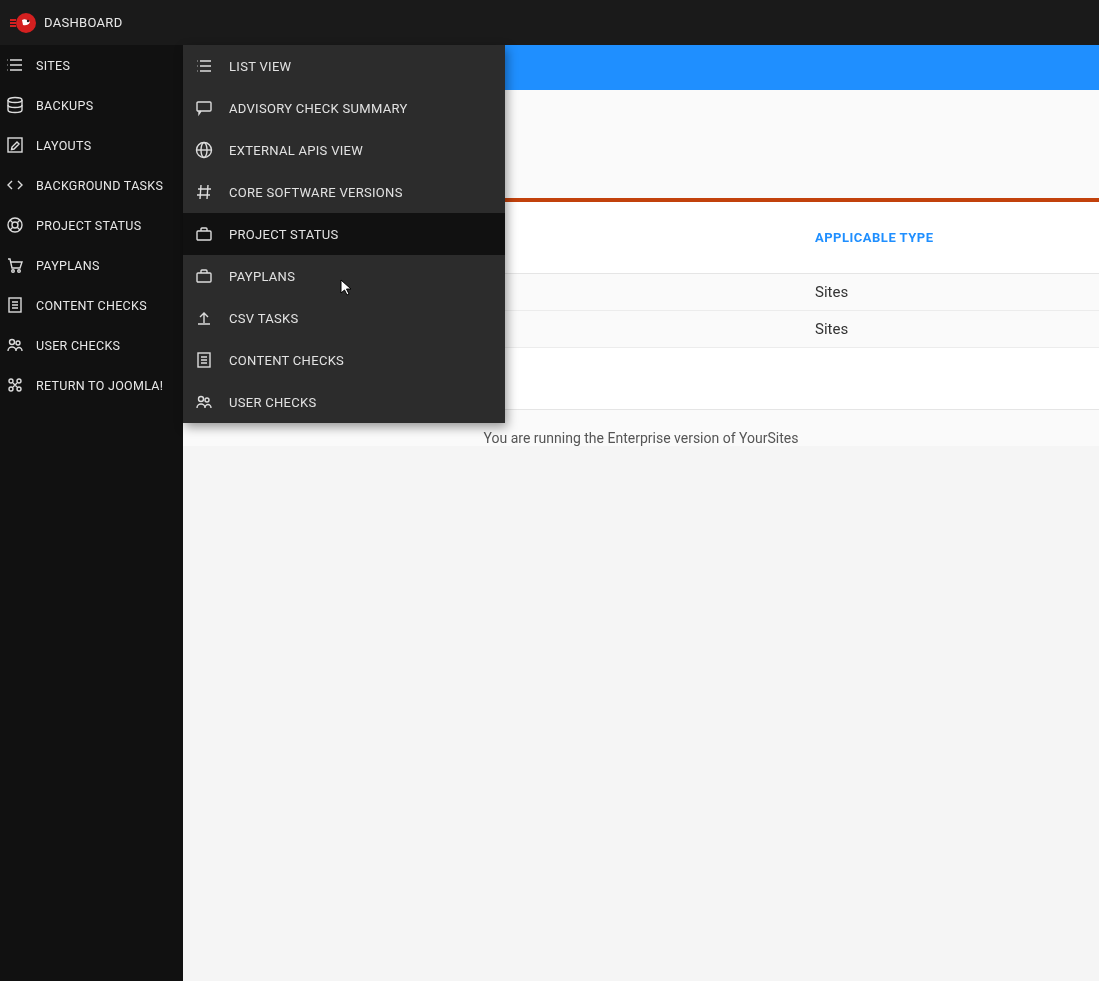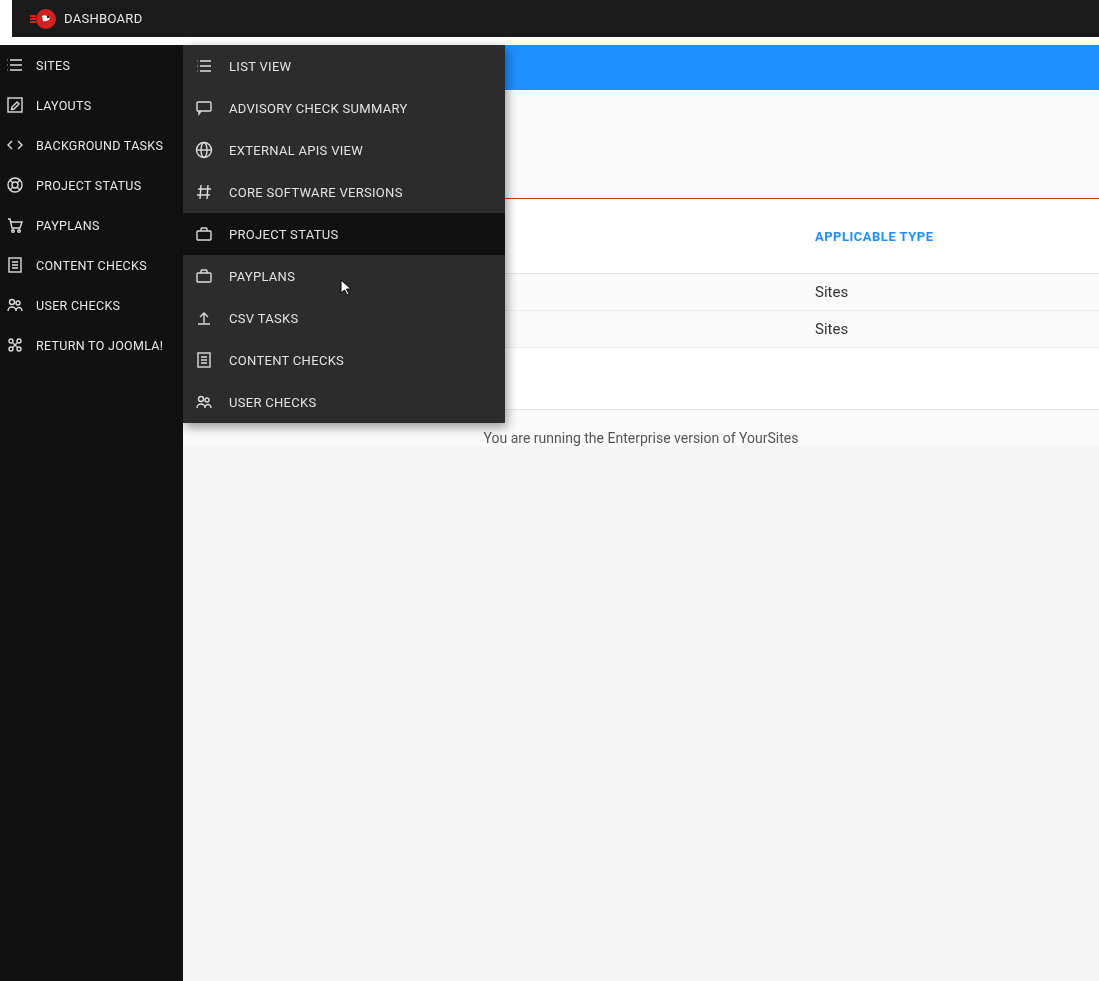--- a/index.html
+++ b/index.html
@@ -1,39 +1,39 @@
 <!DOCTYPE html>
 <html><head>
 <meta charset="utf-8">
 <style>
 * { margin: 0; padding: 0; box-sizing: border-box; }
 html, body { width: 1099px; height: 981px; font-family: Roboto, Arial, sans-serif; overflow: hidden; }
 body { background: #fff; }
 
-.topbar { position: absolute; top: 0; left: 0; right: 0; height: 37px; background: #1a1a1a; display: flex; align-items: center; padding-left: 16px; margin-left: 12px; }
+.topbar { position: absolute; top: 0; left: 0; right: 0; height: 45px; background: #1a1a1a; display: flex; align-items: center; padding-left: 8px; }
 .logo { width: 30px; height: 26px; margin-right: 6px; display: flex; align-items: center; justify-content: center; }
 .logo svg { width: 30px; height: 26px; }
 .topbar-title { color: #e8e8e8; font-size: 13px; font-weight: 400; letter-spacing: 0.3px; }
 
 .sidebar { position: absolute; top: 45px; left: 0; width: 183px; bottom: 0; background: #111; }
 .sidebar-item { height: 40px; display: flex; align-items: center; padding-left: 6px; color: #e8e8e8; font-size: 12.5px; letter-spacing: 0.3px; cursor: pointer; }
 .sidebar-item .ic { width: 18px; height: 18px; margin-right: 12px; display: flex; align-items: center; justify-content: center; }
 
 .submenu { position: absolute; top: 45px; left: 183px; width: 322px; background: #2c2c2c; box-shadow: 2px 4px 10px rgba(0,0,0,0.4); z-index: 20; }
 .submenu-item { height: 42px; display: flex; align-items: center; padding-left: 12px; color: #e2e2e2; font-size: 13px; letter-spacing: 0.3px; cursor: pointer; }
 .submenu-item .ic { width: 18px; height: 18px; margin-right: 16px; display: flex; align-items: center; justify-content: center; }
 .submenu-item.active { background: #111; }
 
 .cursor { position: absolute; top: 279px; left: 340px; z-index: 30; pointer-events: none; }
 .cursor svg { width: 14px; height: 18px; }
 
 .content { position: absolute; top: 45px; left: 183px; right: 0; bottom: 0; background: #f5f5f5; z-index: 1; }
 .blue-strip { height: 45px; background: #1f8fff; }
 .white-gap { height: 108px; background: #fafafa; }
-.table-header { height: 76px; background: #fff; border-top: 1px solid #c2410c; border-bottom: 1px solid #e5e5e5; display: flex; align-items: center; }
+.table-header { height: 76px; background: #fff; border-top: 4px solid #c2410c; border-bottom: 1px solid #e5e5e5; display: flex; align-items: center; }
 .table-header .col-type { margin-left: 632px; color: #1f8fff; font-size: 13px; font-weight: 700; letter-spacing: 0.5px; }
 .table-row { height: 37px; border-bottom: 1px solid #ececec; display: flex; align-items: center; background: #fff; }
 .table-row:nth-child(odd) { background: #fafafa; }
 .table-row .cell-type { margin-left: 632px; color: #333; font-size: 15px; }
 .table-footer { height: 62px; background: #fff; border-bottom: 1px solid #e5e5e5; }
 .version-note { text-align: center; color: #555; font-size: 14px; padding-top: 20px; background: #fafafa; }
 
 svg { stroke: #dcdcdc; fill: none; stroke-width: 1.4; }
 </style>
 </head>
@@ -74,20 +74,30 @@
     <span class="ic">
         <svg viewBox="0 0 18 18">
           <path d="M4 4h12M4 9h12M4 14h12M1 4h0.5M1 9h0.5M1 14h0.5"></path>
         </svg>
       </span>
     <span>SITES</span>
   </div>
   <div class="sidebar-item">
     <span class="ic">
         <svg viewBox="0 0 18 18">
+          <ellipse cx="9" cy="4" rx="7" ry="2.5"></ellipse>
+          <path d="M2 4v10c0 1.4 3.1 2.5 7 2.5s7-1.1 7-2.5V4"></path>
+          <path d="M2 9c0 1.4 3.1 2.5 7 2.5s7-1.1 7-2.5"></path>
+        </svg>
+      </span>
+    <span>BACKUPS</span>
+  </div>
+  <div class="sidebar-item">
+    <span class="ic">
+        <svg viewBox="0 0 18 18">
           <rect x="2" y="2" width="14" height="14"></rect>
           <path d="M11 6l2 2-5 5-2.5.5.5-2.5z"></path>
         </svg>
       </span>
     <span>LAYOUTS</span>
   </div>
   <div class="sidebar-item">
     <span class="ic">
         <svg viewBox="0 0 18 18">
           <path d="M6 5l-4 4 4 4M12 5l4 4-4 4"></path>

